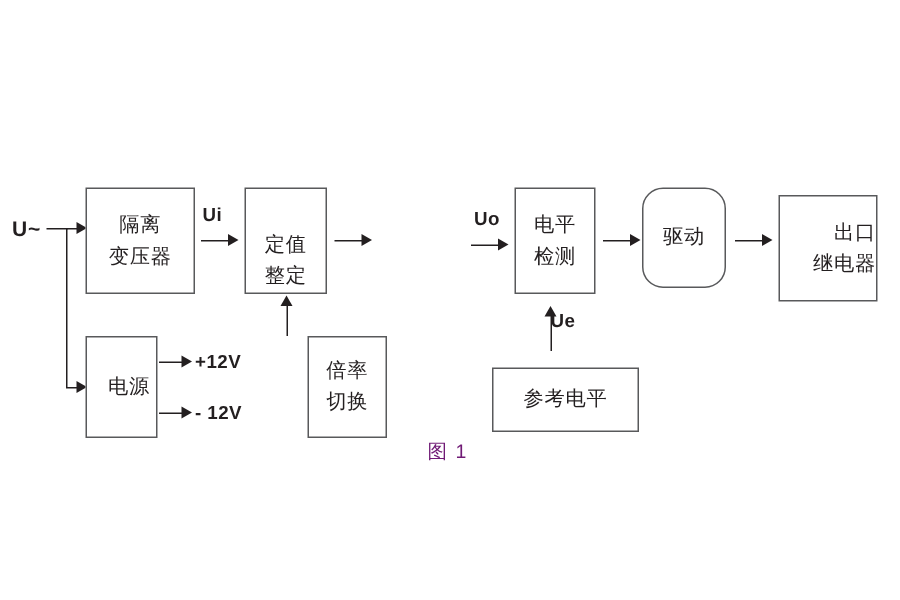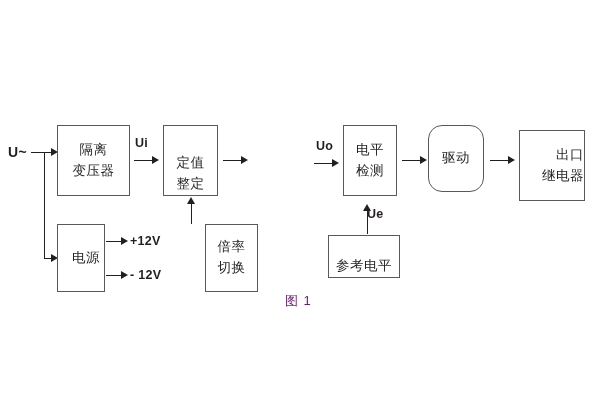--- a/index.html
+++ b/index.html
@@ -164,21 +164,21 @@
   <div class="label sig" style="left:130px; top:268px;">- 12V</div>
 
   <div class="block" style="left:165px; top:224px; width:53px; height:68px;margin-left:40px;">
     <span class="ln">倍率</span>
     <span class="ln">切换</span>
   </div>
 
   <div class="vline" style="left:191px; top:203px; height:21px;"></div>
   <div class="arrow-u" style="left:187px; top:197px;"></div>
 
-  <div class="block" style="left:328px; top:235px; width:72px; height:43px;justify-content:flex-end;">
+  <div class="block" style="left:328px; top:245px; width:98px; height:43px;">
     <span class="ln">参考电平</span>
   </div>
 
   <div class="vline" style="left:367px; top:210px; height:24px;"></div>
   <div class="arrow-u" style="left:363px; top:204px;"></div>
   <div class="label sig" style="left:367px; top:207px;">Ue</div>
 
   <div class="caption" style="left:285px; top:292px;">图 1</div>
 
 </div>

